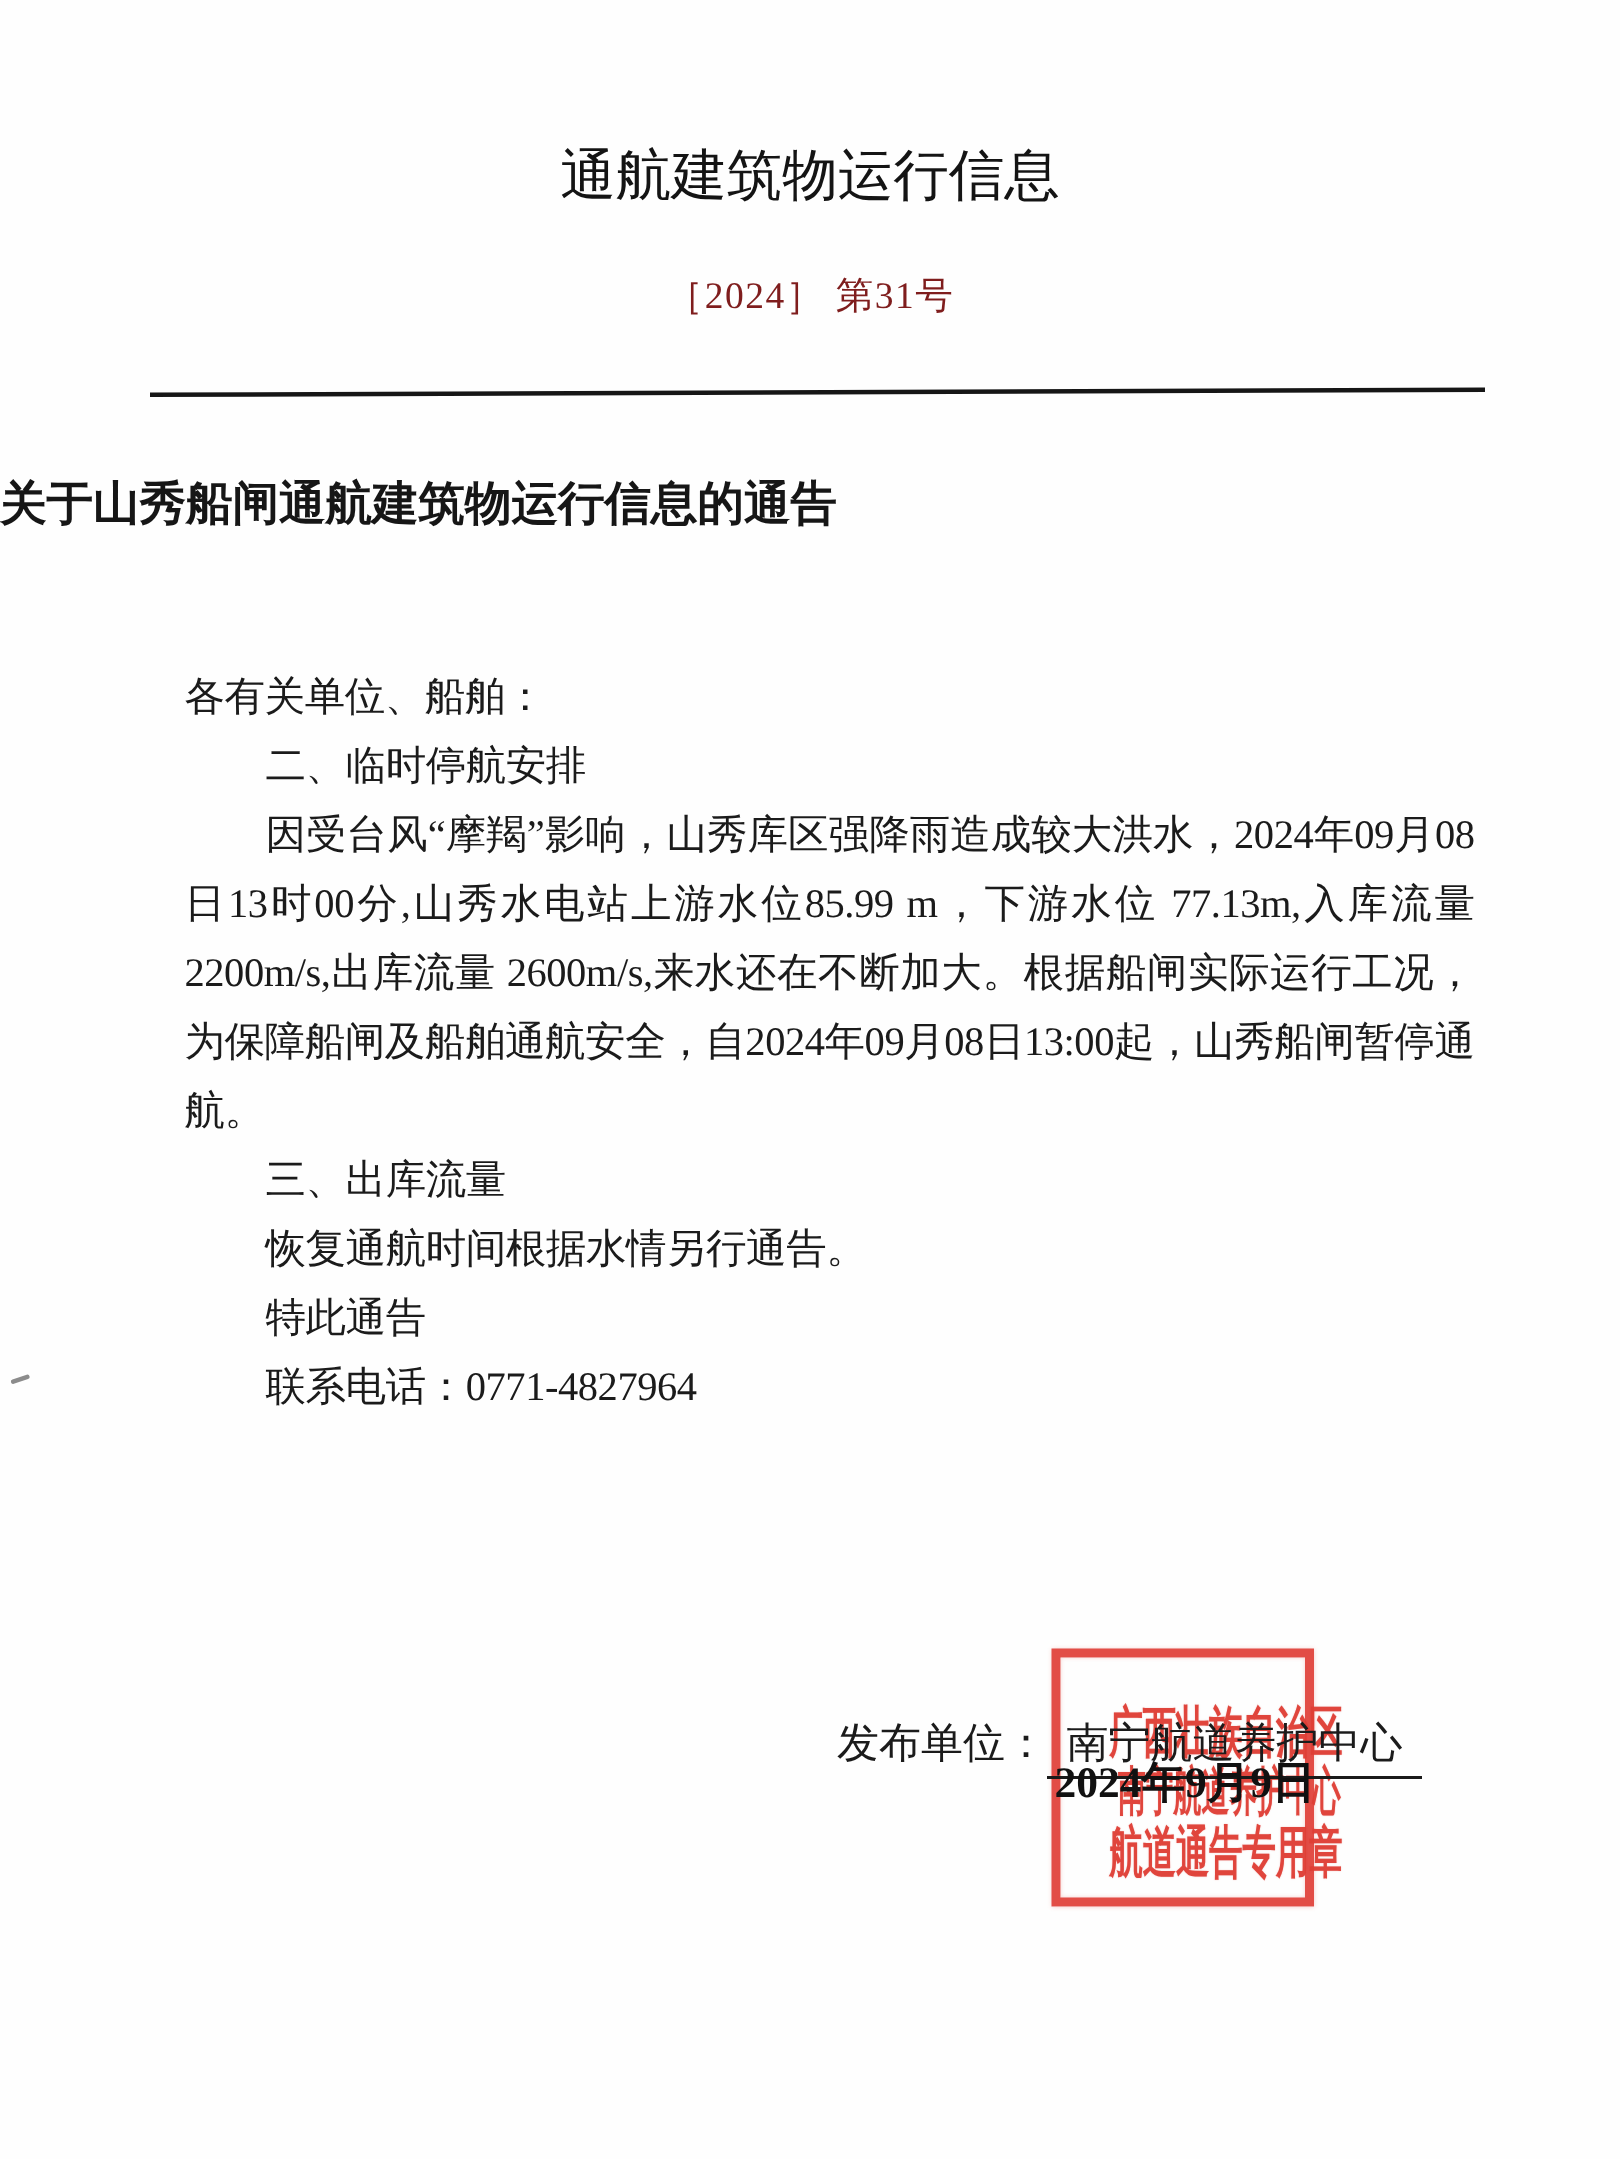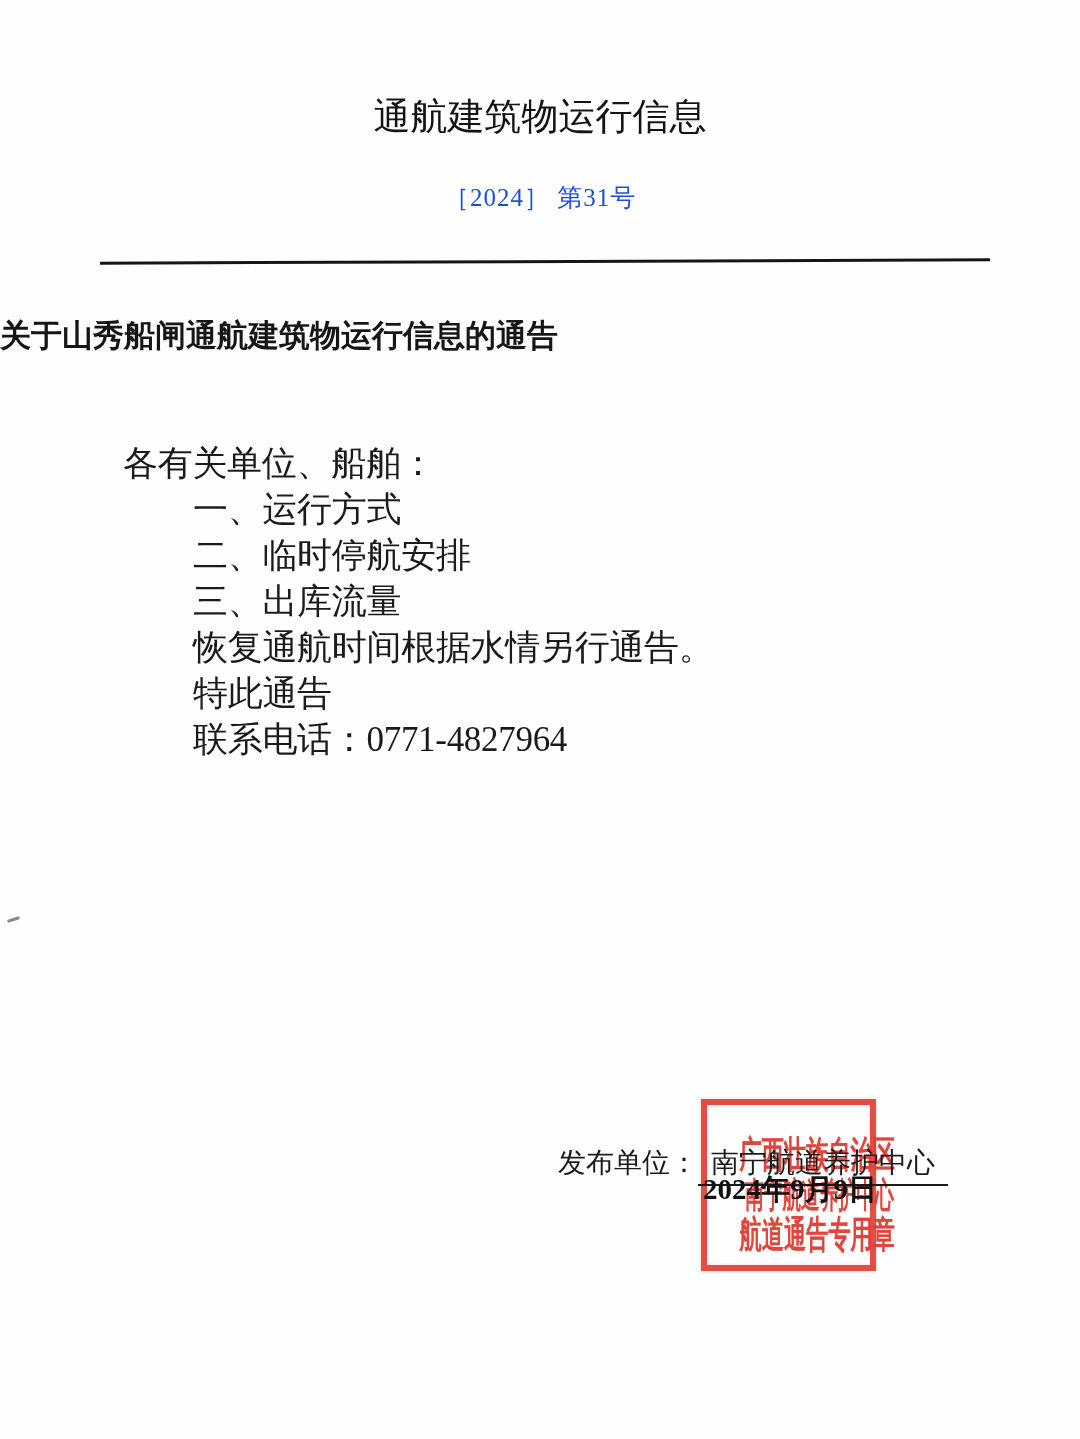--- a/index.html
+++ b/index.html
@@ -14,36 +14,36 @@
   .doc-title{
     position:absolute;top:97px;left:0;width:100%;
     text-align:center;
     font-family:"Liberation Sans","DejaVu Sans",sans-serif;
     font-weight:400;font-size:37px;line-height:40px;letter-spacing:0px;
     color:#141414;
   }
   .doc-number{
     position:absolute;top:184px;left:0;width:100%;
     text-align:center;font-size:25px;line-height:28px;letter-spacing:1px;
-    color:#1d4ed8;
+    color:#7f1d1d;
   }
   .rule{
     position:absolute;top:260px;left:100px;width:890px;height:3px;
     background:#161616;transform:rotate(-0.22deg);
   }
   .doc-heading{
     position:absolute;top:318px;left:0;width:100%;margin:0;
     text-align:left;
     font-family:"Liberation Sans","DejaVu Sans",sans-serif;
     font-weight:700;font-size:31px;line-height:36px;letter-spacing:0px;
     color:#161616;
   }
   .body-block{
     position:absolute;top:441px;left:123px;width:860px;
-    font-size:35px;line-height:46px;letter-spacing:-0.3px;
+    font-size:27px;line-height:46px;letter-spacing:-0.3px;
   }
   .body-block p{margin:0;}
   .indent{text-indent:2em;}
   .para{text-indent:2em;text-align:justify;}
   .closing{margin-top:78px;}
   
   .issuer-line{
     position:absolute;top:1146px;left:558px;z-index:3;
     font-size:28px;line-height:34px;white-space:nowrap;
   }
@@ -91,22 +91,22 @@
   <div class="doc-title">通航建筑物运行信息</div>
 
   <div class="doc-number">［2024］ 第31号</div>
 
   <div class="rule"></div>
 
   <h1 class="doc-heading">关于山秀船闸通航建筑物运行信息的通告</h1>
 
   <div class="body-block">
     <p class="salutation">各有关单位、船舶：</p>
-    <p class="indent">一、运行方式</p>
     <p class="indent">二、临时停航安排</p>
+    <p class="para">因受台风“摩羯”影响，山秀库区强降雨造成较大洪水，2024年09月08日13时00分,山秀水电站上游水位85.99 m，下游水位 77.13m,入库流量 2200m/s,出库流量 2600m/s,来水还在不断加大。根据船闸实际运行工况，为保障船闸及船舶通航安全，自2024年09月08日13:00起，山秀船闸暂停通航。</p>
     <p class="indent">三、出库流量</p>
     <p class="indent">恢复通航时间根据水情另行通告。</p>
     <p class="indent closing">特此通告</p>
     <p class="indent">联系电话：0771-4827964</p>
   </div>
 
   <div class="stamp">
     <div class="stamp-row r1">广西壮族自治区</div>
     <div class="stamp-row r2">南宁航道养护中心</div>
     <div class="stamp-row r3">航道通告专用章</div>

